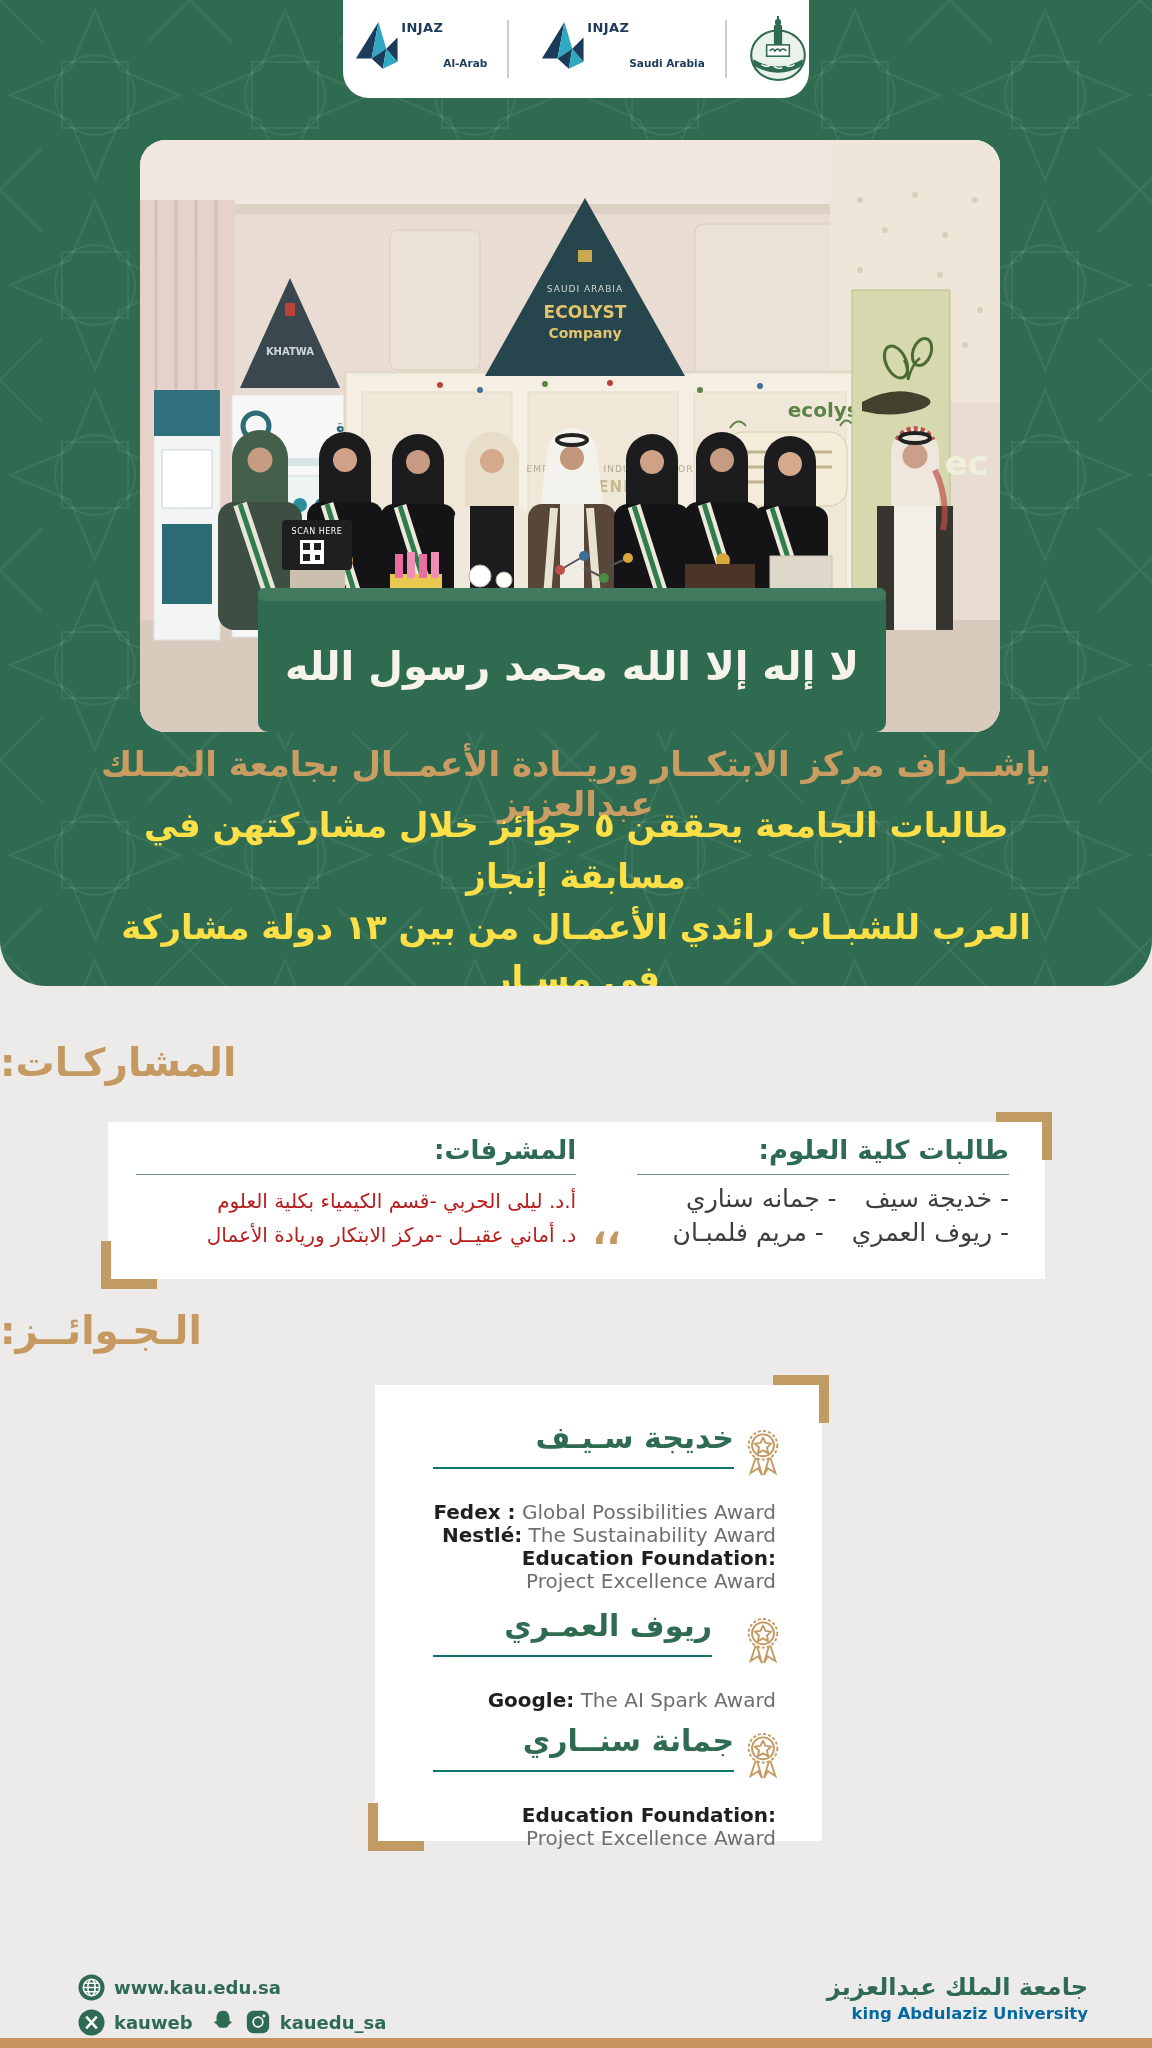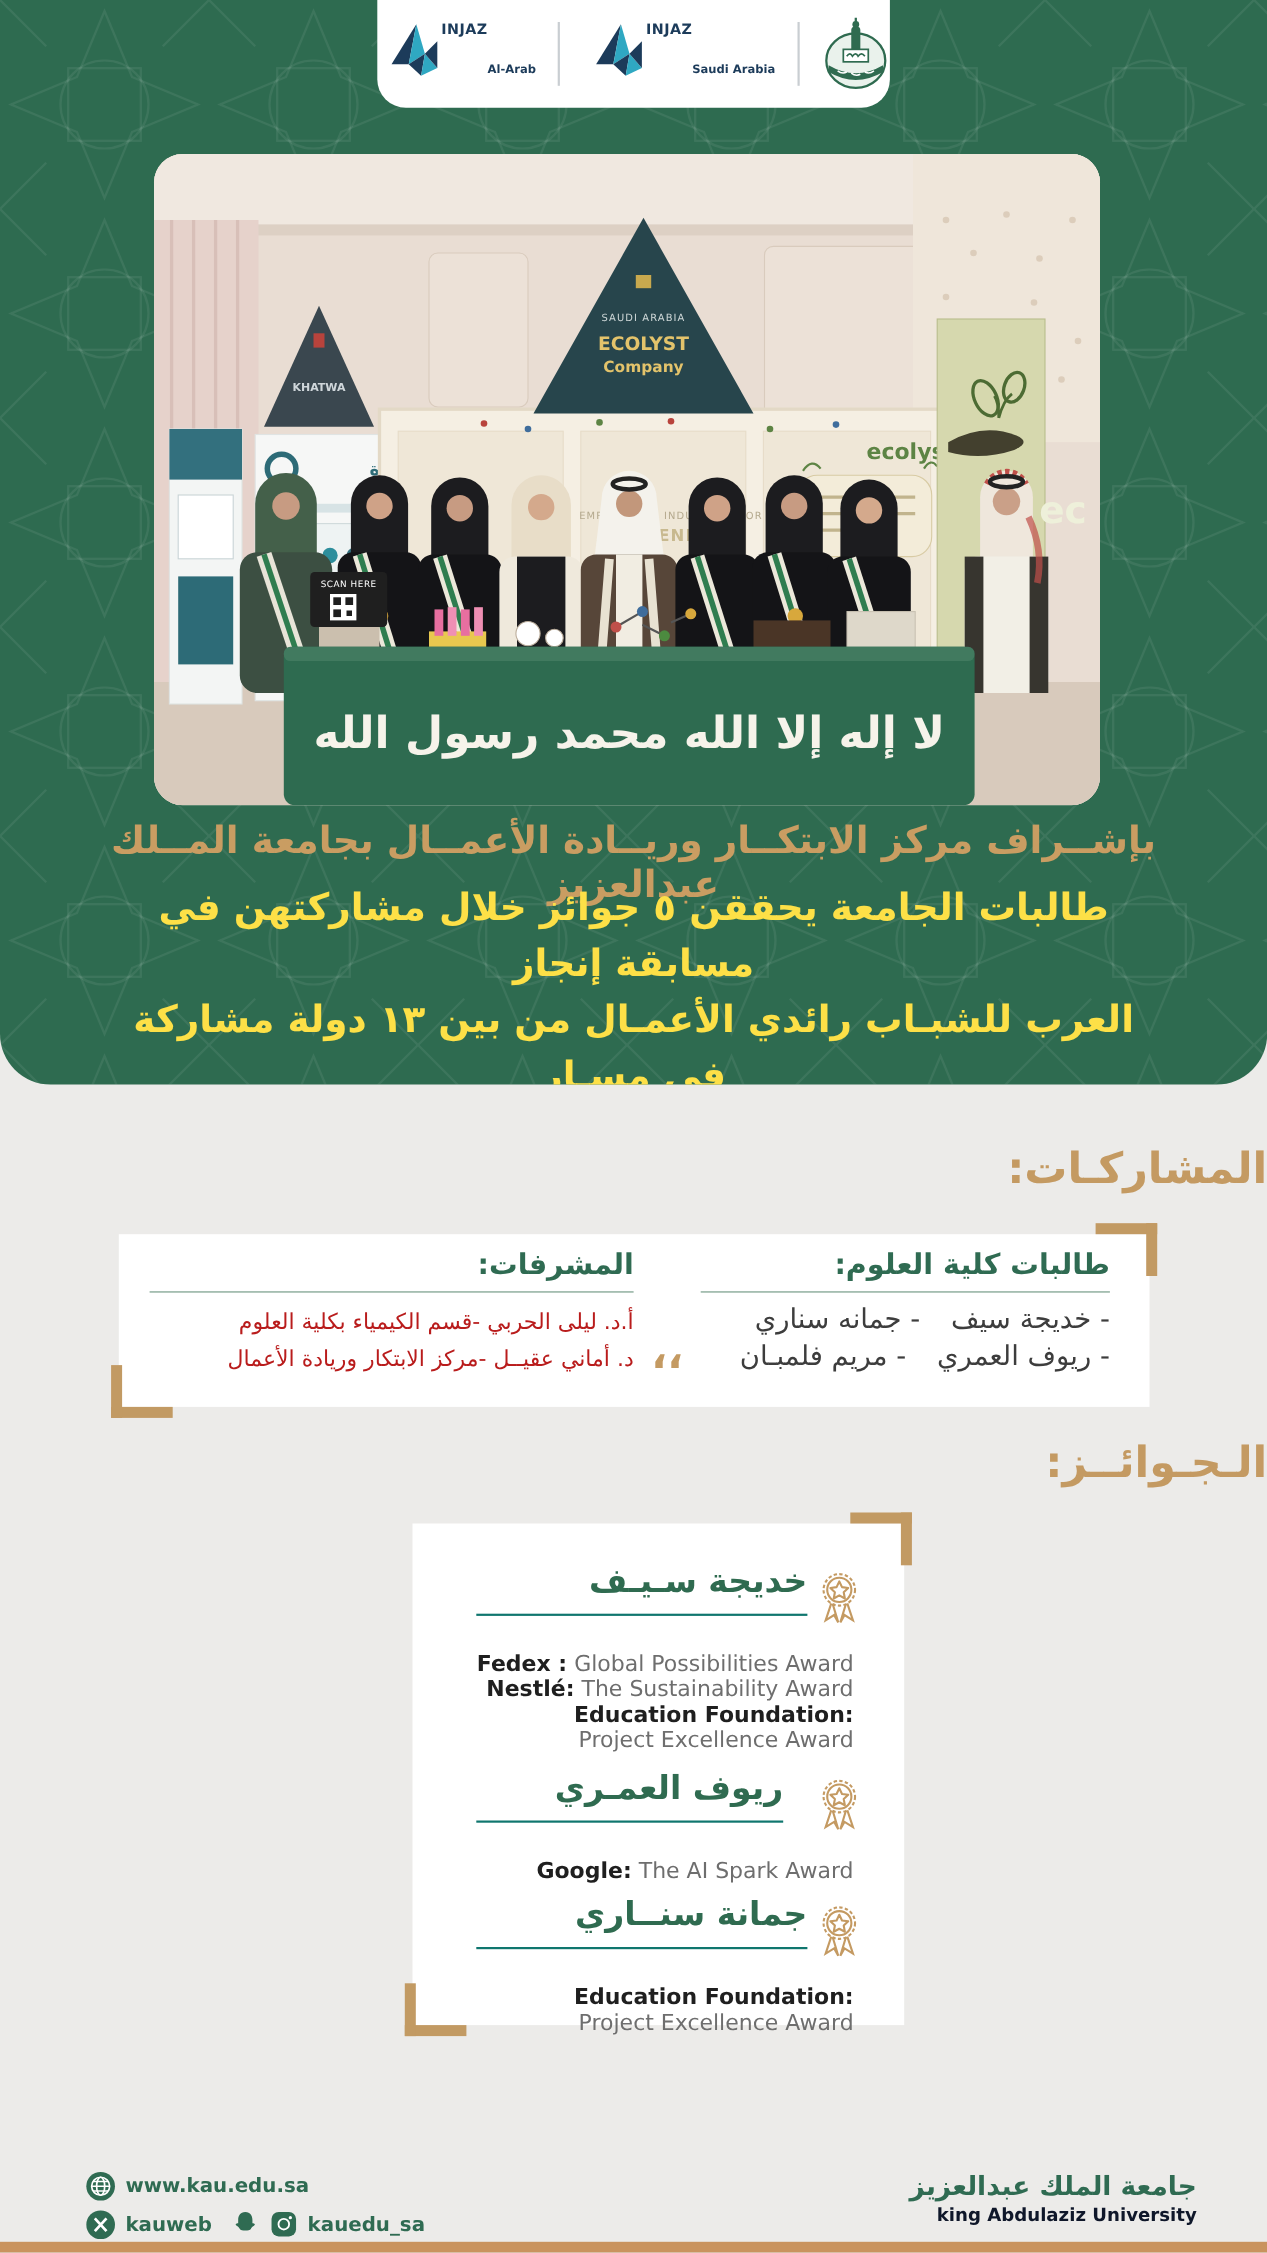--- a/index.html
+++ b/index.html
@@ -17,21 +17,21 @@
   .injaz-name{font-size:13px;font-weight:bold;color:#1c3b5a;letter-spacing:.4px;}
   .injaz-sub{font-size:10.5px;font-weight:bold;color:#1c3b5a;margin-top:37px;}
   .vdiv{width:2px;height:58px;background:#c9ced2;}
   .photo-card{position:absolute;top:140px;left:140px;width:860px;height:592px;border-radius:26px;
               overflow:hidden;background:#e8dcd3;z-index:2;}
   .sup-line{position:absolute;top:744px;left:55px;right:55px;text-align:center;direction:rtl;
             color:#c99d62;font-size:34px;font-weight:bold;z-index:2;}
   .announce{position:absolute;top:800px;left:90px;right:90px;text-align:center;direction:rtl;
             color:#fde047;font-size:34px;font-weight:bold;line-height:51px;z-index:2;}
   
-  .sec-head{position:absolute;width:100%;text-align:right;color:#c49a62;font-size:39px;
+  .sec-head{position:absolute;width:100%;text-align:left;color:#c49a62;font-size:39px;
             font-weight:bold;direction:rtl;}
   
   .pcard{position:absolute;left:108px;top:1122px;width:937px;height:157px;background:#fff;}
   .pcard-inner{position:absolute;inset:0;display:flex;direction:rtl;padding:13px 36px 0 28px;
                box-sizing:border-box;gap:16px;}
   .col-title{margin:0;font-size:26px;color:#2f6b52;font-weight:bold;padding-bottom:9px;
              border-bottom:1.5px solid #6a937f;}
   .col-students{width:372px;}
   .col-sups{flex:1;}
   .rows{margin-top:9px;display:flex;flex-direction:column;gap:5px;}
@@ -50,21 +50,21 @@
   .medal{flex:0 0 auto;margin-left:8px;margin-right:-8px;position:relative;top:8px;}
   .alines{margin-top:32px;font-size:20px;line-height:23px;color:#6e6e6e;text-align:right;}
   .alines b{color:#1f1f1f;}
   .gap1{margin-top:14px;gap:22px;} .gap2{margin-top:10px;}
   
   .f-left{position:absolute;left:78px;top:1972px;}
   .f-row{display:flex;align-items:center;gap:9px;height:30px;margin-bottom:5px;}
   .f-text{font-size:18px;font-weight:bold;color:#2f6b52;}
   .f-right{position:absolute;right:64px;top:1973px;text-align:right;}
   .f-ar{font-size:24px;color:#2f6b52;font-weight:bold;direction:rtl;}
-  .f-en{font-size:16.5px;color:#0f172a;font-weight:bold;margin-top:3px;}
+  .f-en{font-size:16.5px;color:#0369a1;font-weight:bold;margin-top:3px;}
   .bar{position:absolute;left:0;bottom:0;width:100%;height:10px;background:#c9935e;}
 </style>
 </head>
 <body>
 
 <div class="poster">
 
   <div class="green">
     <svg class="pattern" width="1152" height="986">
       <defs>

